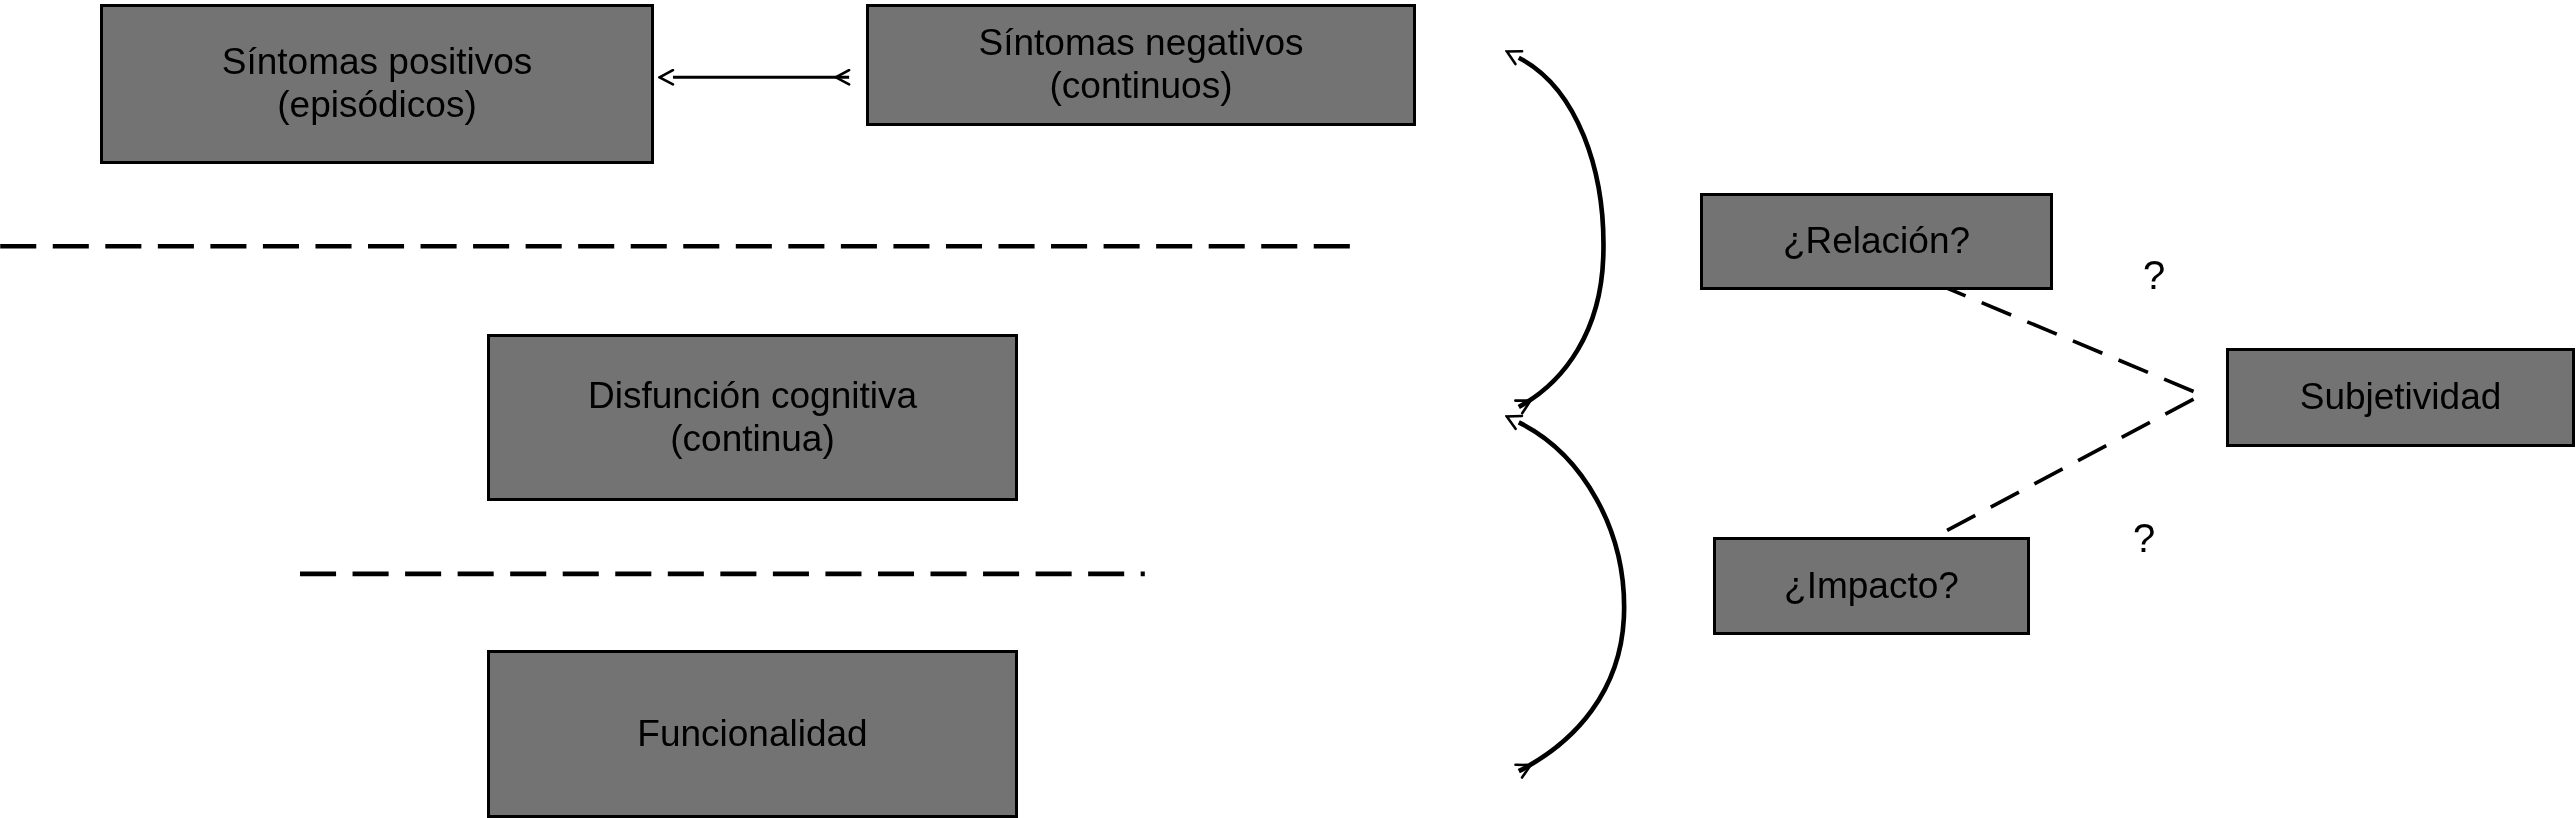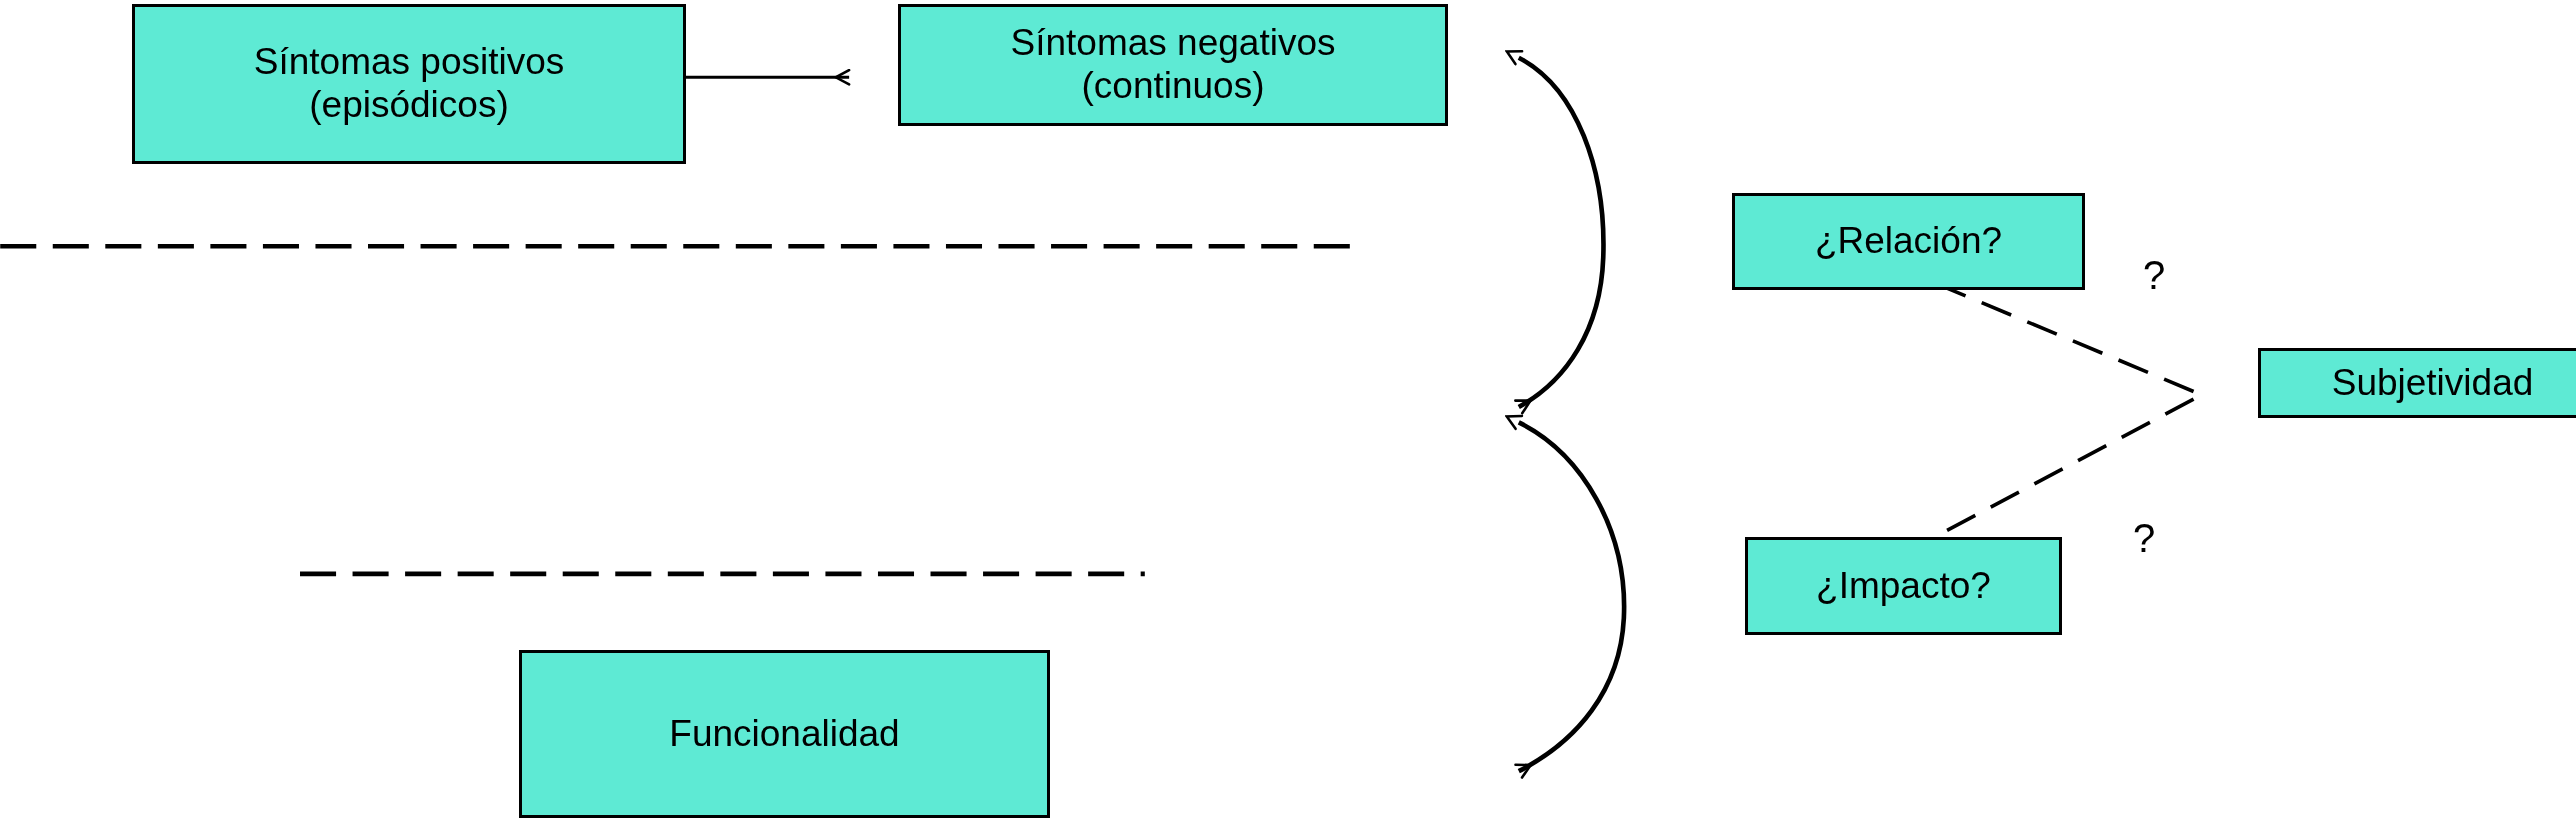--- a/index.html
+++ b/index.html
@@ -12,29 +12,28 @@
     width: 2576px;
     height: 818px;
     background: #ffffff;
     overflow: hidden;
     font-family: "Liberation Sans", sans-serif;
   }
   .box {
     position: absolute;
     box-sizing: border-box;
     border: 3.1px solid #000000;
-    background: #5eead4;
+    background: #737373;
     display: flex;
     align-items: center;
     justify-content: center;
     text-align: center;
     color: #000000;
     line-height: 1.16;
     z-index: 3;
-    margin-left: 32px;
   }
   .box .lbl {
     display: block;
     white-space: pre-line;
   }
   .qmark {
     position: absolute;
     color: #000000;
     z-index: 4;
     line-height: 1;
@@ -99,34 +98,38 @@
   <div class="box" style="left:100px; top:4.1px; width:554px; height:160px; font-size:37px;">
     <span class="lbl">Síntomas positivos
 (episódicos)</span>
   </div>
 
   <div class="box" style="left:866px; top:4.1px; width:550px; height:122px; font-size:37px;">
     <span class="lbl">Síntomas negativos
 (continuos)</span>
   </div>
 
+  <div class="box" style="left:487px; top:334px; width:531px; height:167px; font-size:37px;">
+    <span class="lbl">Disfunción cognitiva
+(continua)</span>
+  </div>
 
   <div class="box" style="left:487px; top:650px; width:531px; height:168px; font-size:37px;">
     <span class="lbl">Funcionalidad</span>
   </div>
 
   <div class="box" style="left:1700px; top:193px; width:353px; height:97px; font-size:37px;">
     <span class="lbl">¿Relación?</span>
   </div>
 
   <div class="box" style="left:1713px; top:537px; width:317px; height:98px; font-size:37px;">
     <span class="lbl">¿Impacto?</span>
   </div>
 
-  <div class="box" style="left:2226px; top:348px; width:349px; height:70px; font-size:37px;">
+  <div class="box" style="left:2226px; top:348px; width:349px; height:99px; font-size:37px;">
     <span class="lbl">Subjetividad</span>
   </div>
 
   <div class="qmark" style="left:2143px; top:255px; font-size:40px;">
     <span>?</span>
   </div>
 
   <div class="qmark" style="left:2133px; top:518px; font-size:40px;">
     <span>?</span>
   </div>

